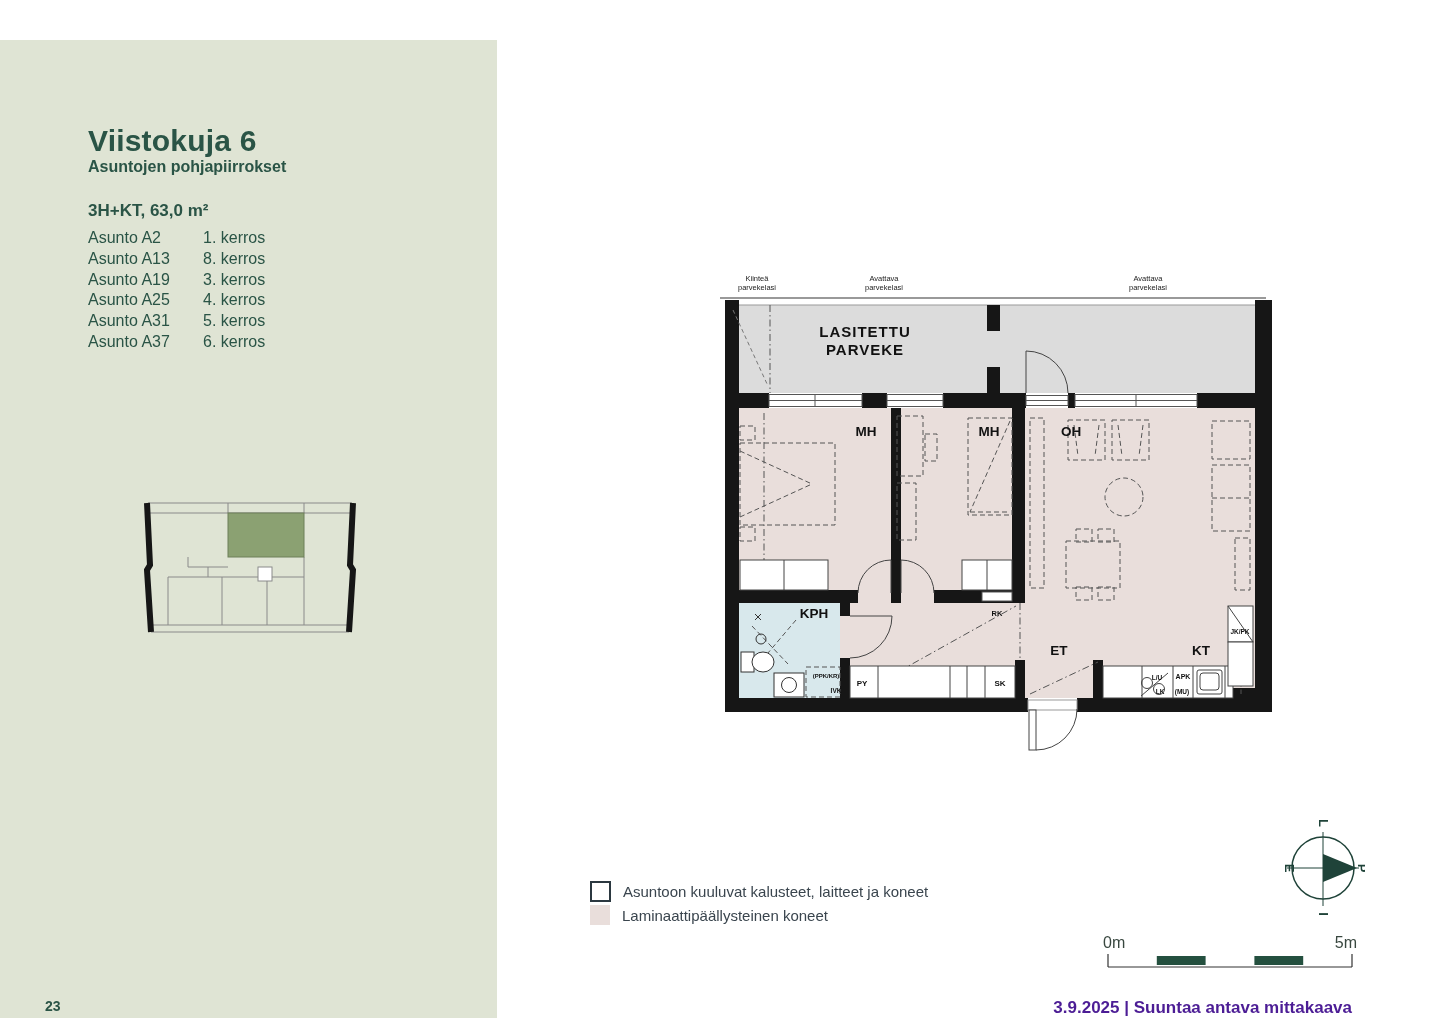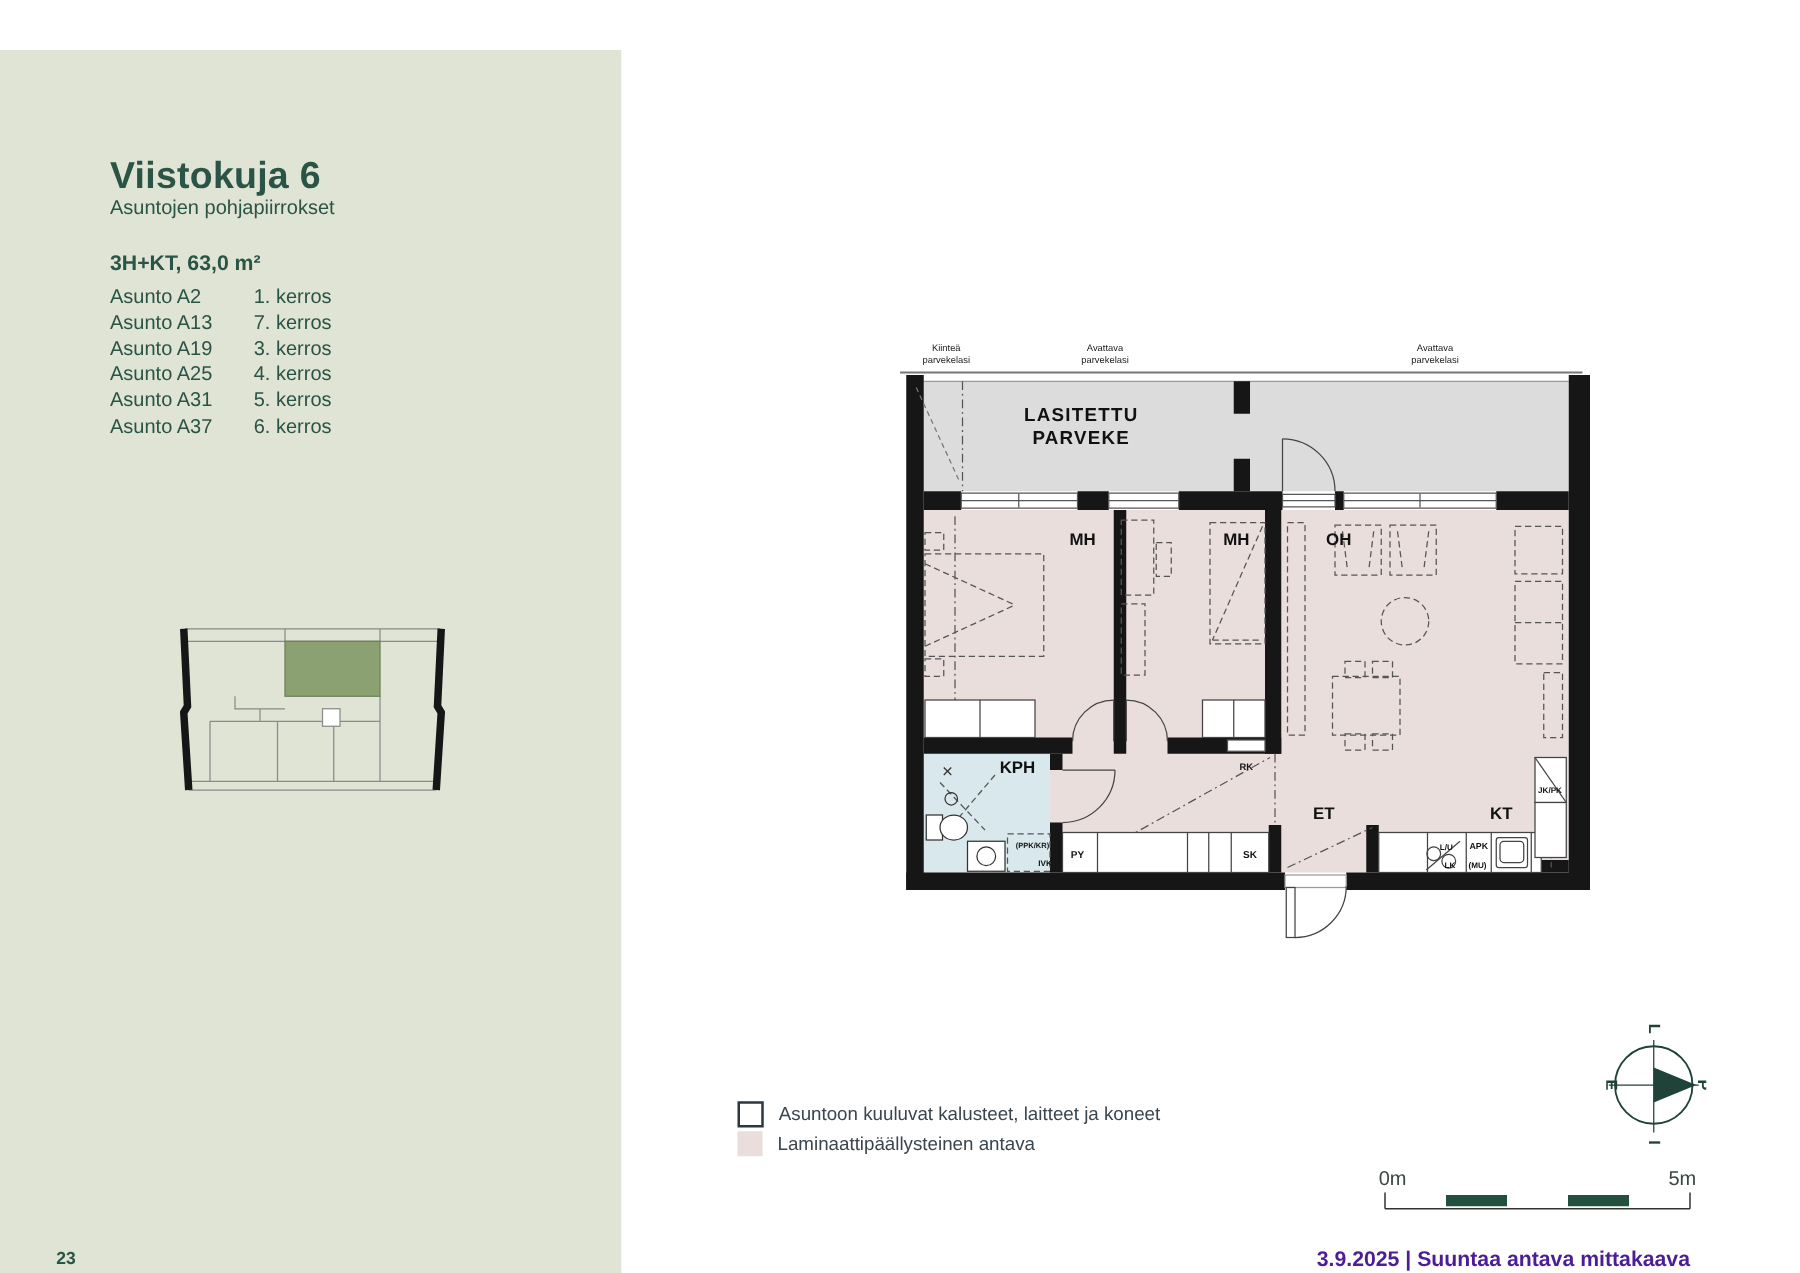--- a/index.html
+++ b/index.html
@@ -1,21 +1,21 @@
 <!DOCTYPE html>
 <html><head>
 <meta charset="utf-8">
 <style>
   html,body{margin:0;padding:0;background:#fff;}
   #page{position:relative;width:1440px;height:1018px;background:#ffffff;overflow:hidden;
         font-family:"Liberation Sans",sans-serif;margin-top:40px;}
   
   #sidebar{position:absolute;left:0;top:0;width:497px;height:1018px;background:#dfe4d4;}
   .title{position:absolute;left:88px;top:84px;font-size:30px;font-weight:700;color:#2a5446;letter-spacing:.2px;}
-  .subtitle{position:absolute;left:88px;top:118px;font-size:16px;font-weight:400;color:#2a5446;}
+  .subtitle{position:absolute;left:88px;top:118px;font-size:16px;font-weight:700;color:#2a5446;}
   .apt-type{position:absolute;left:88px;top:161px;font-size:17px;font-weight:700;color:#2a5446;}
   .apt-list{position:absolute;left:88px;top:188px;color:#2a5446;font-size:16px;font-weight:500;}
   .apt-row{display:flex;height:20.8px;line-height:20.8px;}
   .apt-name{width:115px;}
   .apt-floor{}
   #keyplan{position:absolute;left:140px;top:455px;}
   .pagenum{position:absolute;left:45px;top:958px;font-size:14px;font-weight:700;color:#2a5446;}
   
   #plan{position:absolute;left:700px;top:228px;}
   
@@ -42,21 +42,21 @@
     <div class="title">Viistokuja 6</div>
     <div class="subtitle">Asuntojen pohjapiirrokset</div>
     <div class="apt-type">3H+KT, 63,0 m²</div>
     <div class="apt-list">
       <div class="apt-row">
         <span class="apt-name">Asunto A2</span>
         <span class="apt-floor">1. kerros</span>
       </div>
       <div class="apt-row">
         <span class="apt-name">Asunto A13</span>
-        <span class="apt-floor">7. kerros</span>
+        <span class="apt-floor">8. kerros</span>
       </div>
       <div class="apt-row">
         <span class="apt-name">Asunto A19</span>
         <span class="apt-floor">3. kerros</span>
       </div>
       <div class="apt-row">
         <span class="apt-name">Asunto A25</span>
         <span class="apt-floor">4. kerros</span>
       </div>
       <div class="apt-row">
@@ -272,21 +272,21 @@
     </g>
   </svg>
 
   <div id="legend">
     <div class="lg-row">
       <div class="lg-sw outlined"></div>
       <span class="lg-label">Asuntoon kuuluvat kalusteet, laitteet ja koneet</span>
     </div>
     <div class="lg-row">
       <div class="lg-sw sw-lam"></div>
-      <span class="lg-label">Laminaattipäällysteinen antava</span>
+      <span class="lg-label">Laminaattipäällysteinen koneet</span>
     </div>
   </div>
 
   <svg id="compass" width="80" height="112" viewBox="0 0 80 112">
     <circle cx="38" cy="56" r="31" fill="none" stroke="#1f4339" stroke-width="1.5"></circle>
     <line x1="2" y1="56" x2="74" y2="56" stroke="#1f4339" stroke-width="1"></line>
     <line x1="38" y1="20" x2="38" y2="94" stroke="#1f4339" stroke-width="1"></line>
     <path d="M38,42 L72,56 L38,70 Z" fill="#1f4339"></path>
     <g fill="#1f4339" font-size="13" font-weight="bold" text-anchor="middle">
       <text x="38" y="15" transform="rotate(90 38 11)">L</text>

